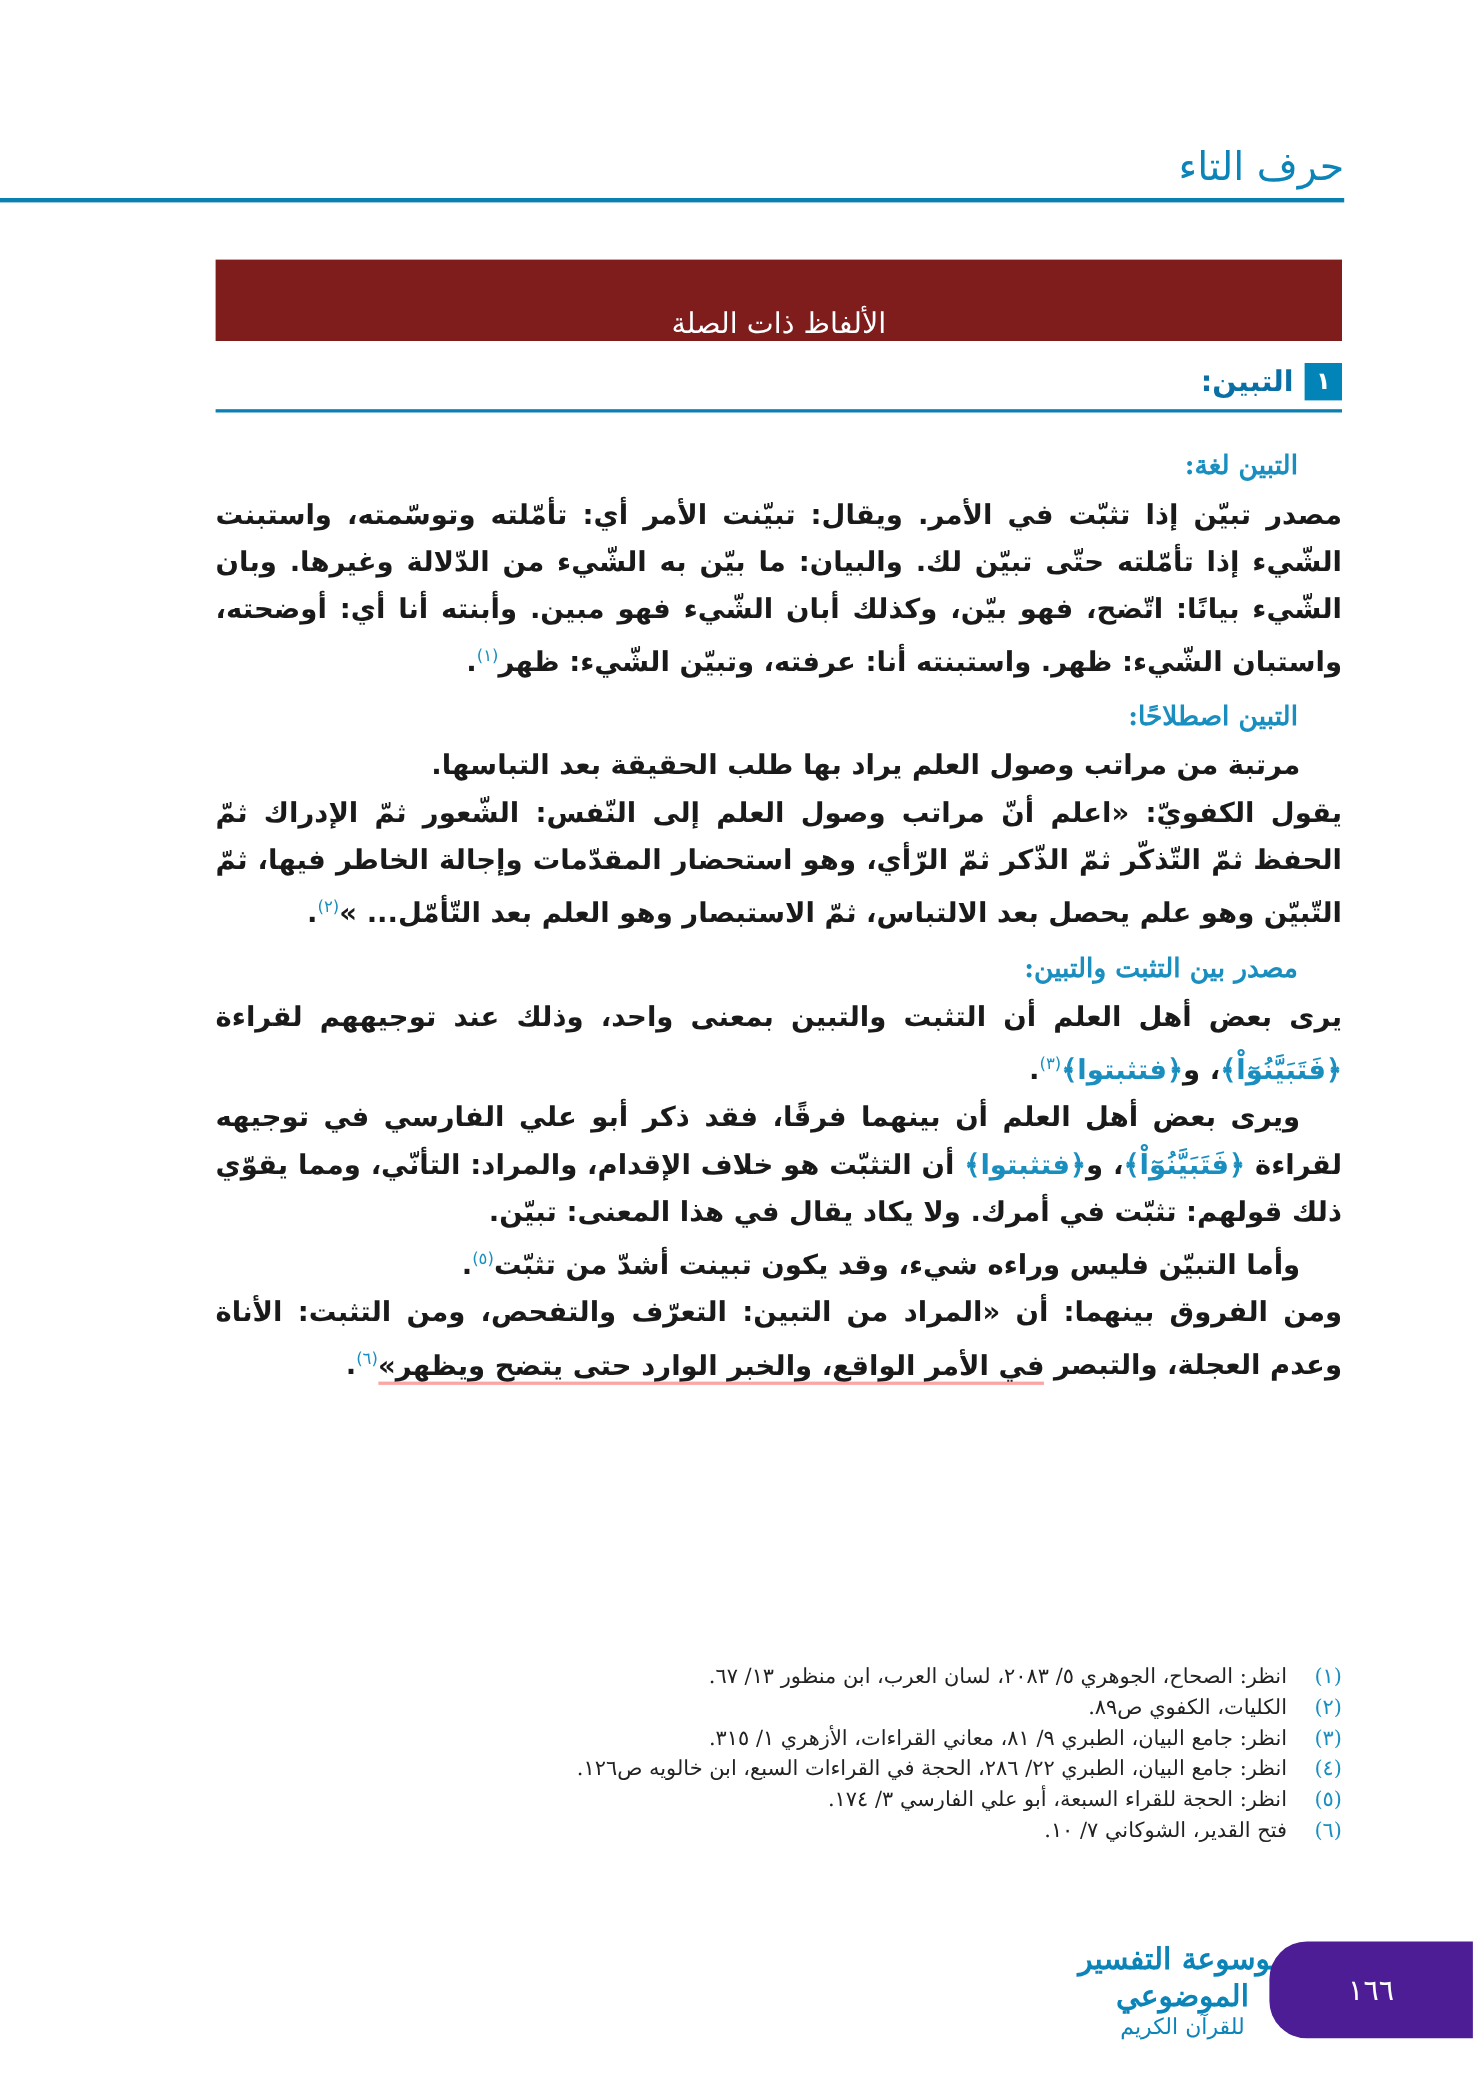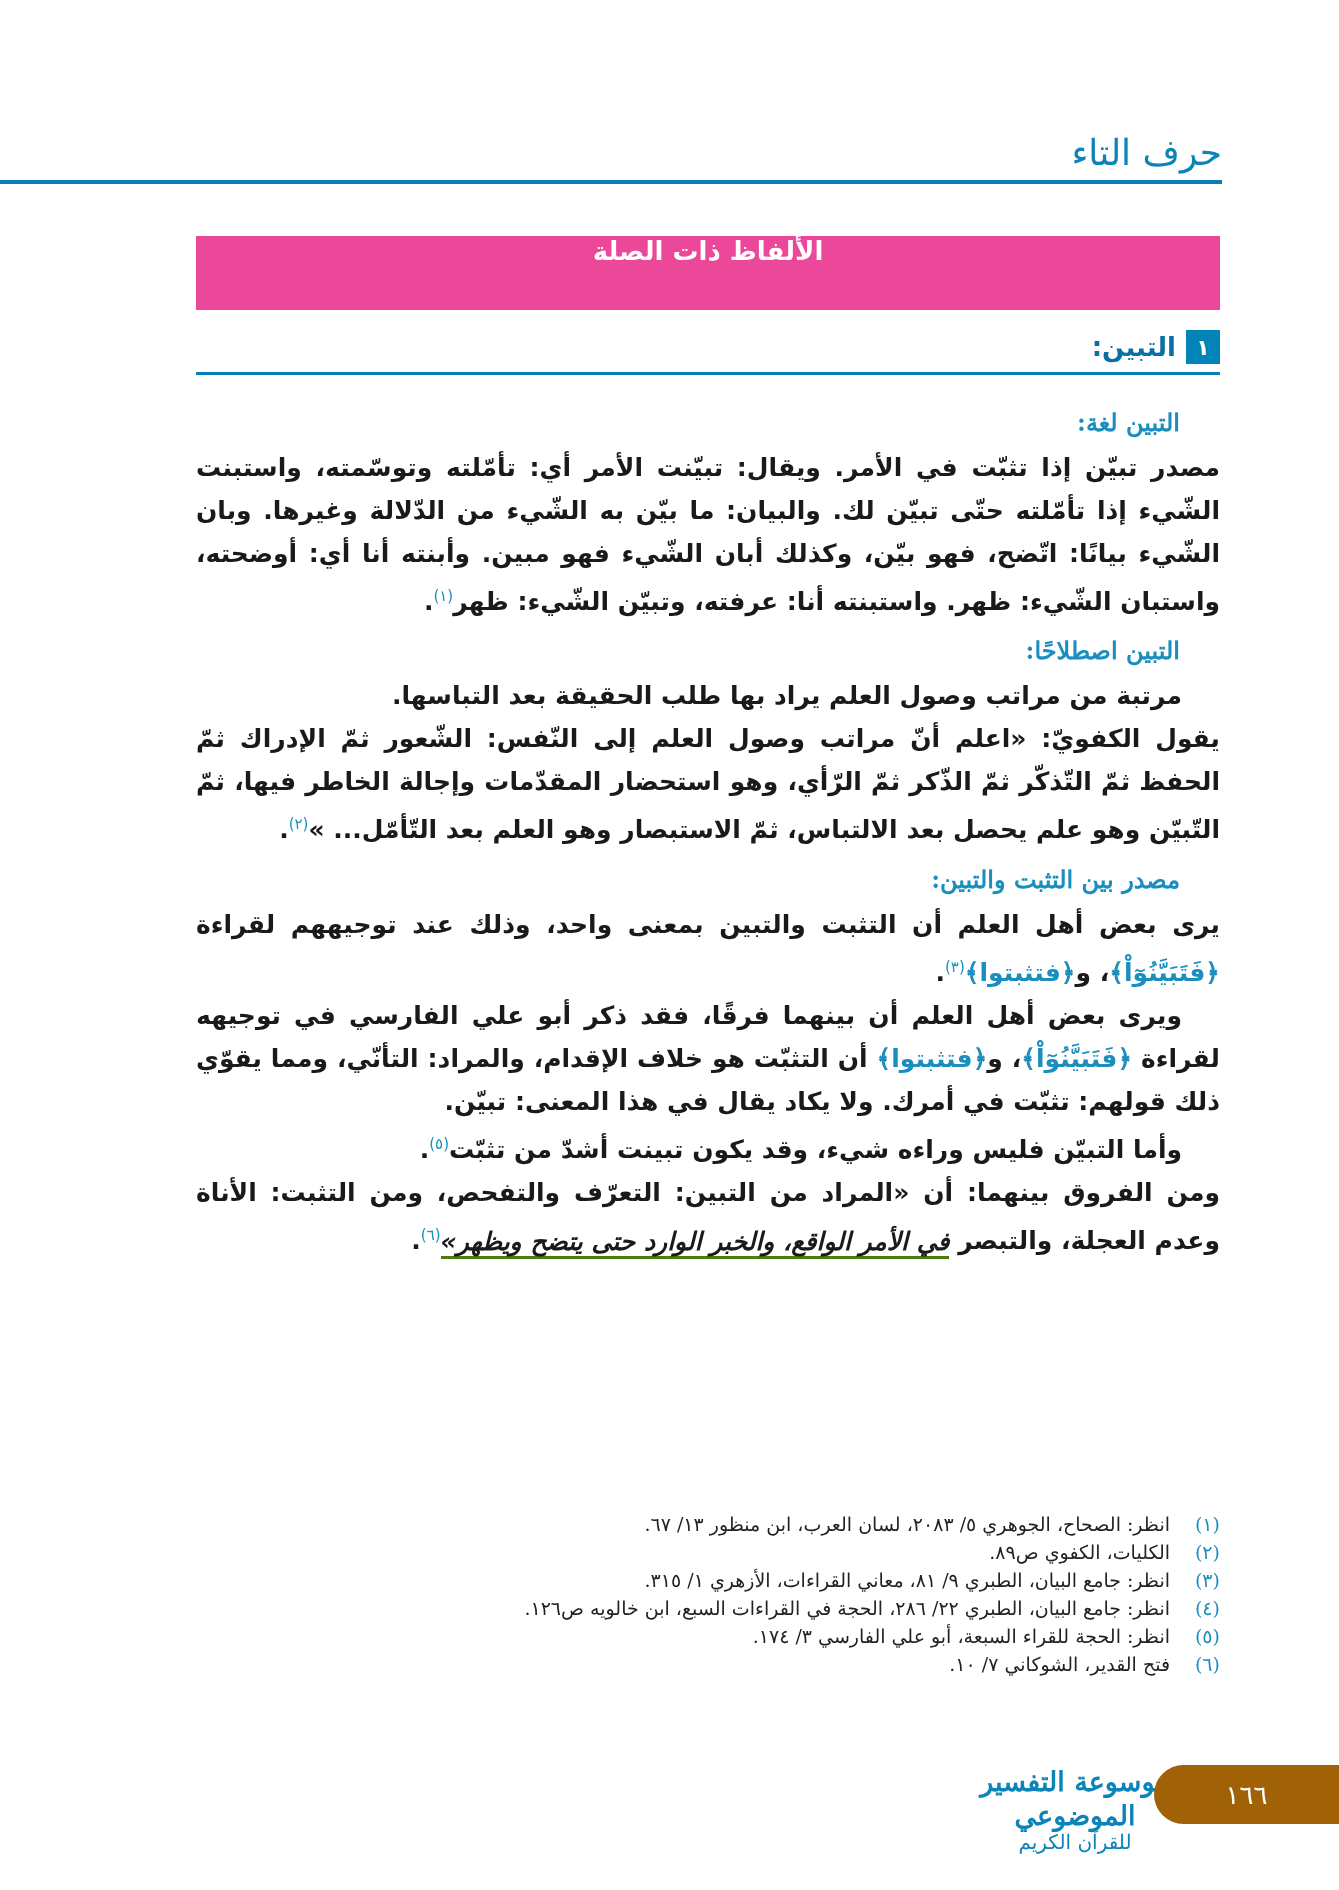--- a/index.html
+++ b/index.html
@@ -10,22 +10,22 @@
   .chapter-title {
     position: absolute; top: 128px; right: 117px;
     font-family: "DejaVu Serif", serif; font-size: 36px; color: #0d84b8;
     line-height: 50px;
   }
   .top-rule {
     position: absolute; top: 180px; left: 0; width: 1222px; height: 4px; background: #0a7fb2;
   }
   .section-banner {
     position: absolute; top: 236px; left: 196px; width: 1024px; height: 74px;
-    background: #ec4899; color: #ffffff; display: flex; align-items: flex-start; justify-content: center;
-    font-size: 26px; font-weight: bold;
+    background: #7f1d1d; color: #ffffff; display: flex; align-items: flex-end; justify-content: center;
+    font-size: 26px; font-weight: normal;
   }
   .term-header {
     position: absolute; top: 330px; right: 119px; display: flex; align-items: center; gap: 10px;
   }
   .term-num {
     width: 34px; height: 34px; background: #0284b8; color: #fff; display: flex;
     align-items: center; justify-content: center; font-size: 22px; font-weight: bold;
   }
   .term-title { color: #0a6fa4; font-size: 26px; font-weight: bold; }
   .term-rule {
@@ -36,36 +36,36 @@
     font-size: 25px; font-weight: bold; line-height: 43px; text-align: justify;
   }
   .subheading {
     color: #1a8fbf; font-size: 24px; font-weight: bold; padding-right: 40px; margin: 6px 0 2px 0;
     font-family: "DejaVu Serif", serif;
   }
   .para { margin: 0; text-indent: 0; }
   .para.indent { padding-right: 0; text-indent: 38px; }
   .fn-ref { color: #1a8fbf; font-size: 15px; vertical-align: super; font-weight: normal; }
   .quran { color: #1a8fbf; }
-  .underlined { border-bottom: 3px solid #4d7c0f; font-style: italic; }
+  .underlined { border-bottom: 3px solid #fca5a5; }
   .footnotes {
     position: absolute; top: 1510px; right: 119px; width: 1010px;
     font-family: "DejaVu Serif", serif; font-size: 19px; line-height: 28px; color: #222;
   }
   .fn { display: flex; gap: 14px; }
   .fn-num { color: #1a8fbf; min-width: 36px; }
   .logo {
     position: absolute; top: 1765px; left: 965px; width: 220px; text-align: center;
     color: #0d84b8; font-family: "DejaVu Serif", serif;
   }
   .logo .main { font-size: 27px; font-weight: bold; line-height: 34px; }
   .logo .sub { font-size: 20px; line-height: 18px; }
   .page-num {
-    position: absolute; top: 1765px; right: 0; width: 185px; height: 59px;
-    background: #a16207; border-radius: 34px 0 0 34px; color: #fff;
+    position: absolute; top: 1765px; right: 0; width: 185px; height: 88px;
+    background: #4c1d95; border-radius: 34px 0 0 34px; color: #fff;
     display: flex; align-items: center; justify-content: center; font-size: 26px;
     font-family: "DejaVu Serif", serif;
   }
 </style>
 </head>
 <body>
 
 <div class="chapter-title">حرف التاء</div>
 <div class="top-rule"></div>
 

